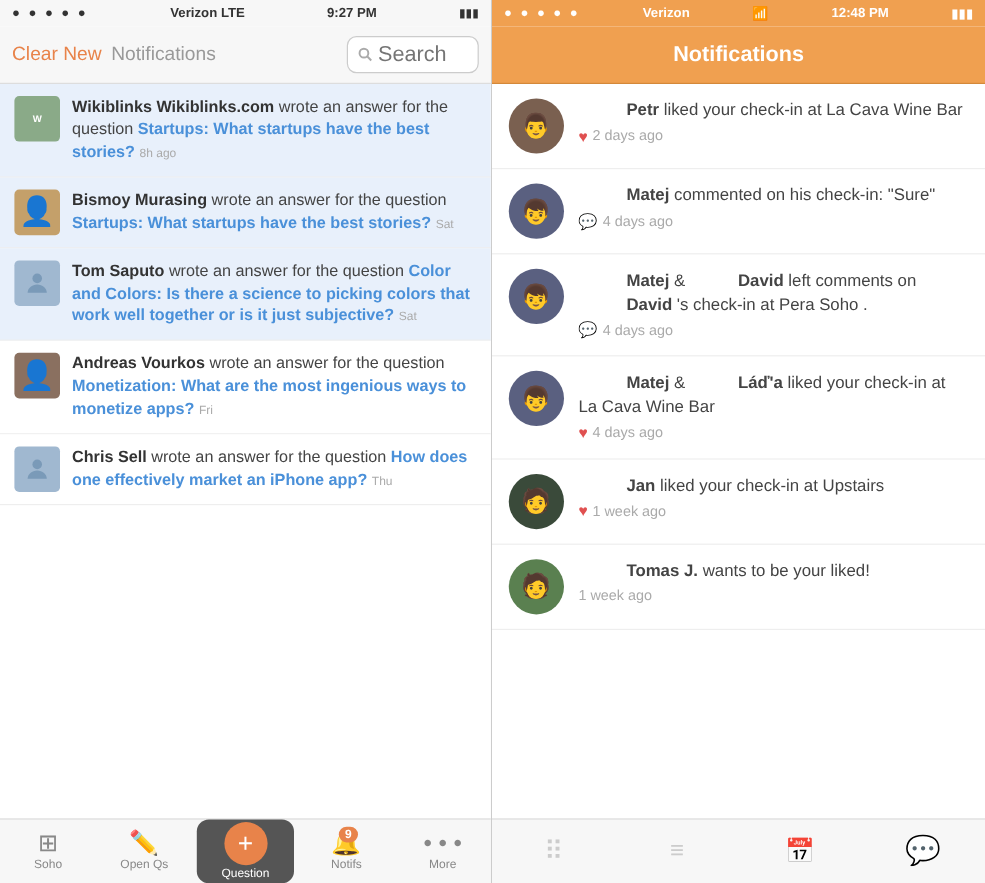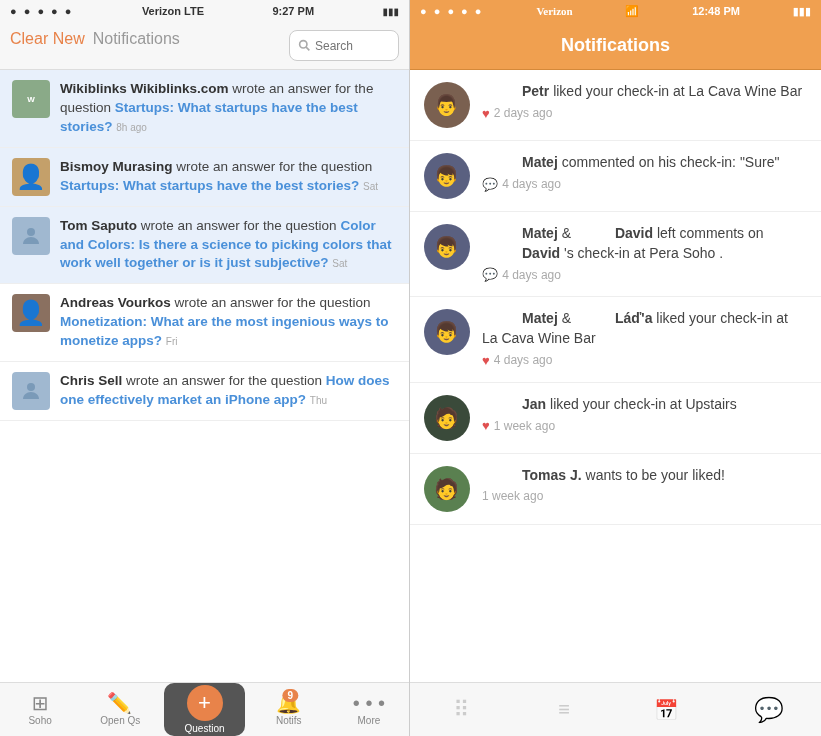--- a/index.html
+++ b/index.html
@@ -34,20 +34,21 @@
     }
     .left-status-bar .dots { letter-spacing: 2px; }
     .left-status-bar .carrier { font-weight: 700; }
     .left-status-bar .time { font-weight: 600; }
     .left-status-bar .battery-area { display: flex; align-items: center; gap: 3px; font-size: 10px; }
 
     .left-nav {
       background: #f7f7f7;
       border-bottom: 1px solid #ddd;
       display: flex;
+      align-items: center;
       padding: 8px 10px;
       gap: 8px;
       height: 48px;
     }
     .left-nav .clear-new {
       font-size: 16px;
       color: #e8834a;
       font-weight: 400;
       white-space: nowrap;
     }
@@ -66,21 +67,21 @@
       padding: 4px 8px;
       gap: 4px;
       min-width: 110px;
     }
     .left-nav .search-box .search-icon-svg {
       width: 13px; height: 13px;
       color: #aaa;
     }
     .left-nav .search-box input {
       border: none; outline: none;
-      font-size: 12px;
+      font-size: 18px;
       color: #0f172a;
       background: transparent;
       width: 70px;
     }
 
     .left-notifications {
       flex: 1;
       overflow-y: auto;
       background: #fff;
     }
@@ -411,21 +412,21 @@
       <span class="tab-label">More</span>
     </div>
   </div>
 
 </div>
 
 <div class="right-panel">
 
   <div class="right-status-bar">
     <span class="dots">● ● ● ● ●</span>
-    <span style="font-weight:600;font-family:Liberation Serif, serif;">Verizon</span>
+    <span style="font-weight:600;">Verizon</span>
     <span>📶</span>
     <span style="font-weight:600;">12:48 PM</span>
     <span>▮▮▮</span>
   </div>
 
   <div class="right-header">
     <span class="title">Notifications</span>
   </div>
 
   <div class="right-notifications">

